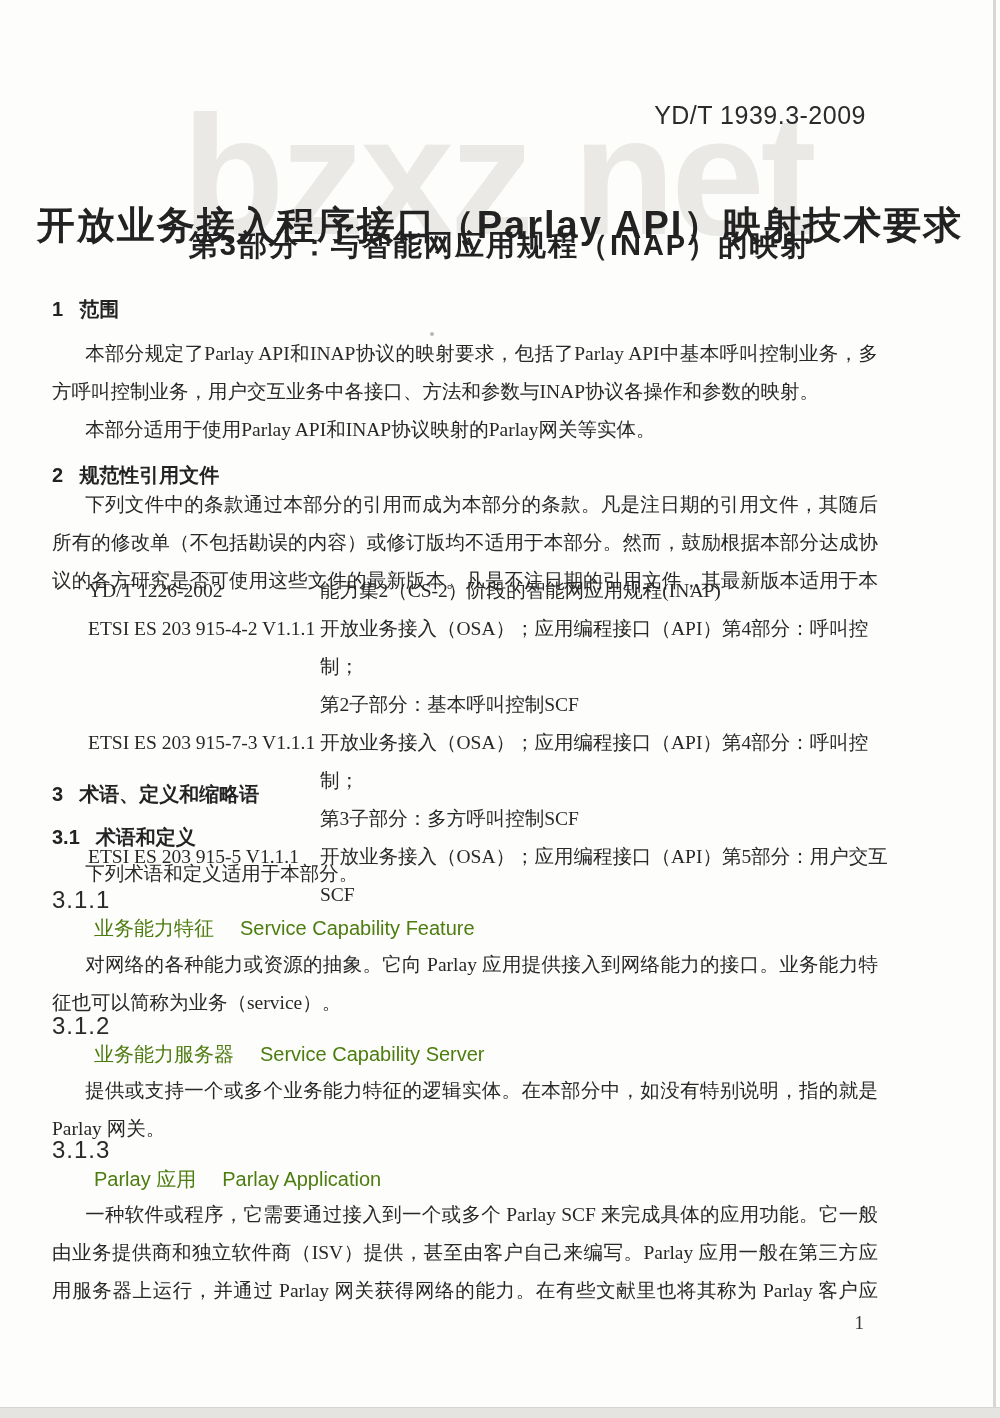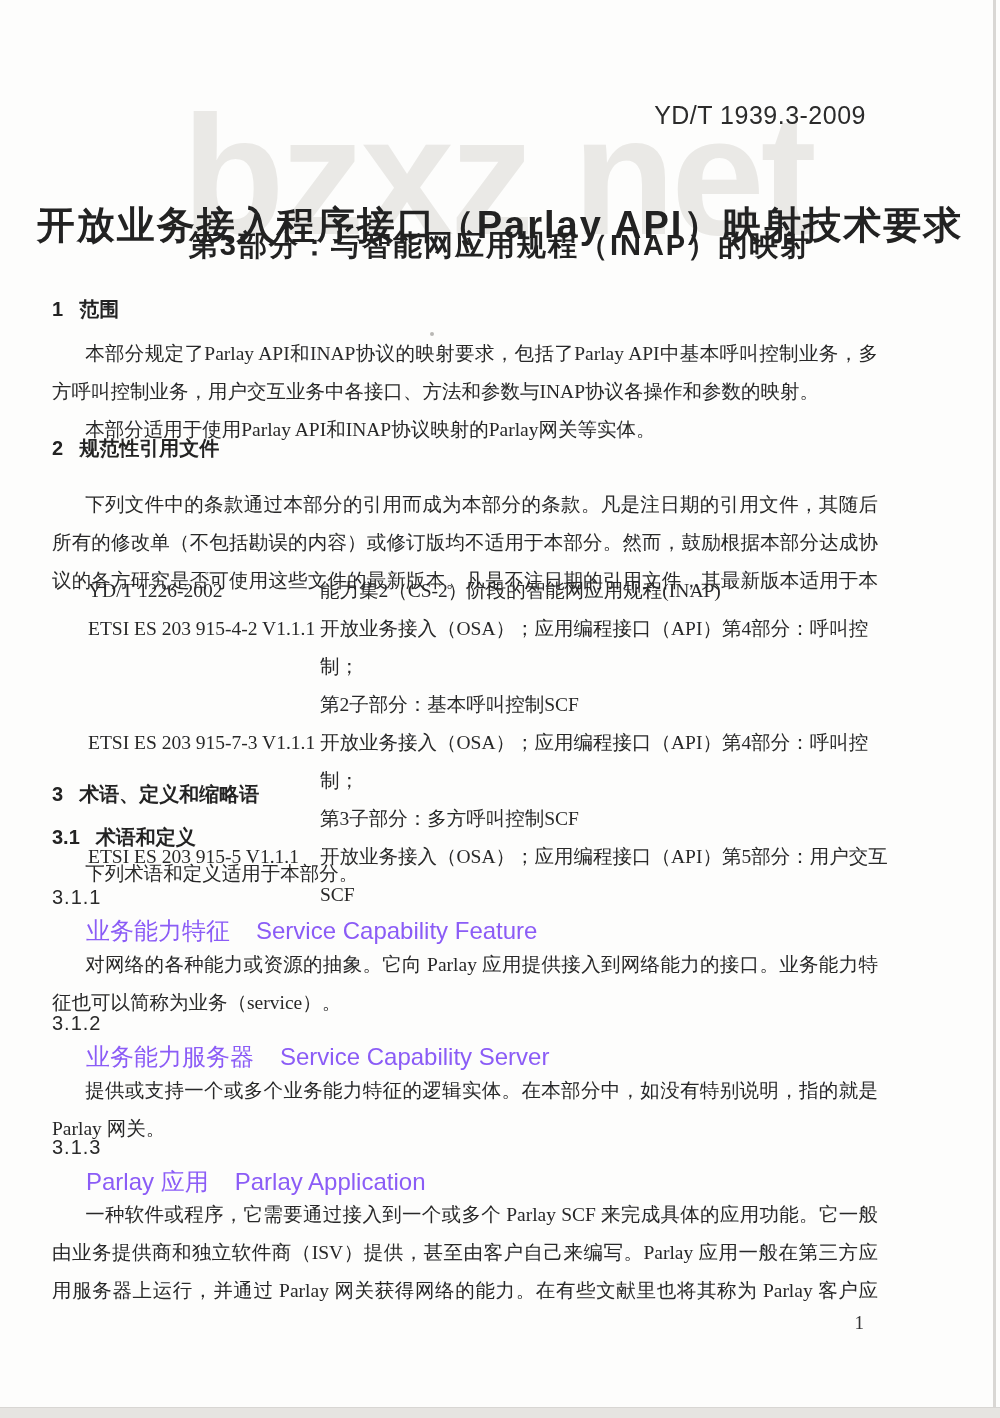--- a/index.html
+++ b/index.html
@@ -33,32 +33,32 @@
   .title.l2 { top:226px; font-size:29px; }
   .h1, .h2 {
     position:absolute; left:52px;
     font-family:"Liberation Sans","DejaVu Sans",sans-serif;
     font-weight:700; font-size:20px; color:#232323;
   }
   .h1 .num, .h2 .num { margin-right:16px; font-weight:700; }
   .hnum {
     position:absolute; left:52px;
     font-family:"Liberation Sans","DejaVu Sans",sans-serif;
-    font-size:20px; color:#2a2a2a; letter-spacing:1px;
+    font-size:24px; color:#2a2a2a; letter-spacing:1px;
   }
   .body {
     position:absolute; left:52px; width:826px;
     font-size:19.5px; line-height:38px; text-align:justify;
     color:#282828; overflow:hidden;
   }
   .indent { text-indent:1.7em; }
   .term {
-    position:absolute; left:86px;
+    position:absolute; left:94px;
     font-family:"Liberation Sans","DejaVu Sans",sans-serif;
-    font-size:24px; color:#8b5cf6;
+    font-size:20px; color:#4d7c0f;
   }
   .term .zh { margin-right:26px; font-weight:500; }
   .refs { position:absolute; left:88px; top:572px; width:800px;
     font-size:19.5px; line-height:38px; color:#282828; }
   .ref-row { display:flex; align-items:flex-start; }
   .ref-label { width:232px; flex:0 0 232px; white-space:nowrap; }
   .ref-desc { flex:1;font-family:Liberation Serif, serif; }
   .ref-line:empty { display:none; }
   .page-number {
     position:absolute; top:1312px; left:0; right:136px;
@@ -87,21 +87,21 @@
 
     <div class="title l1">开放业务接入程序接口（Parlay API）映射技术要求</div>
     <div class="title l2">第3部分：与智能网应用规程（INAP）的映射</div>
 
     <div class="h1" style="top:296px">
       <span class="num">1</span><span>范围</span>
     </div>
     <p class="body indent" style="top:411px;height:40px">本部分适用于使用Parlay API和INAP协议映射的Parlay网关等实体。</p>
     <p class="body indent" style="top:335px;height:80px">本部分规定了Parlay API和INAP协议的映射要求，包括了Parlay API中基本呼叫控制业务，多方呼叫控制业务，用户交互业务中各接口、方法和参数与INAP协议各操作和参数的映射。</p>
 
-    <div class="h1" style="top:435px">
+    <div class="h1" style="top:462px">
       <span class="num">2</span><span>规范性引用文件</span>
     </div>
     <p class="body indent" style="top:486px;height:118px">下列文件中的条款通过本部分的引用而成为本部分的条款。凡是注日期的引用文件，其随后所有的修改单（不包括勘误的内容）或修订版均不适用于本部分。然而，鼓励根据本部分达成协议的各方研究是否可使用这些文件的最新版本。凡是不注日期的引用文件，其最新版本适用于本部分。</p>
 
     <div class="refs">
       <div class="ref-row">
         <div class="ref-label">YD/T 1226-2002</div>
         <div class="ref-desc">
           <div class="ref-line">能力集2（CS-2）阶段的智能网应用规程(INAP)</div>
         </div>

